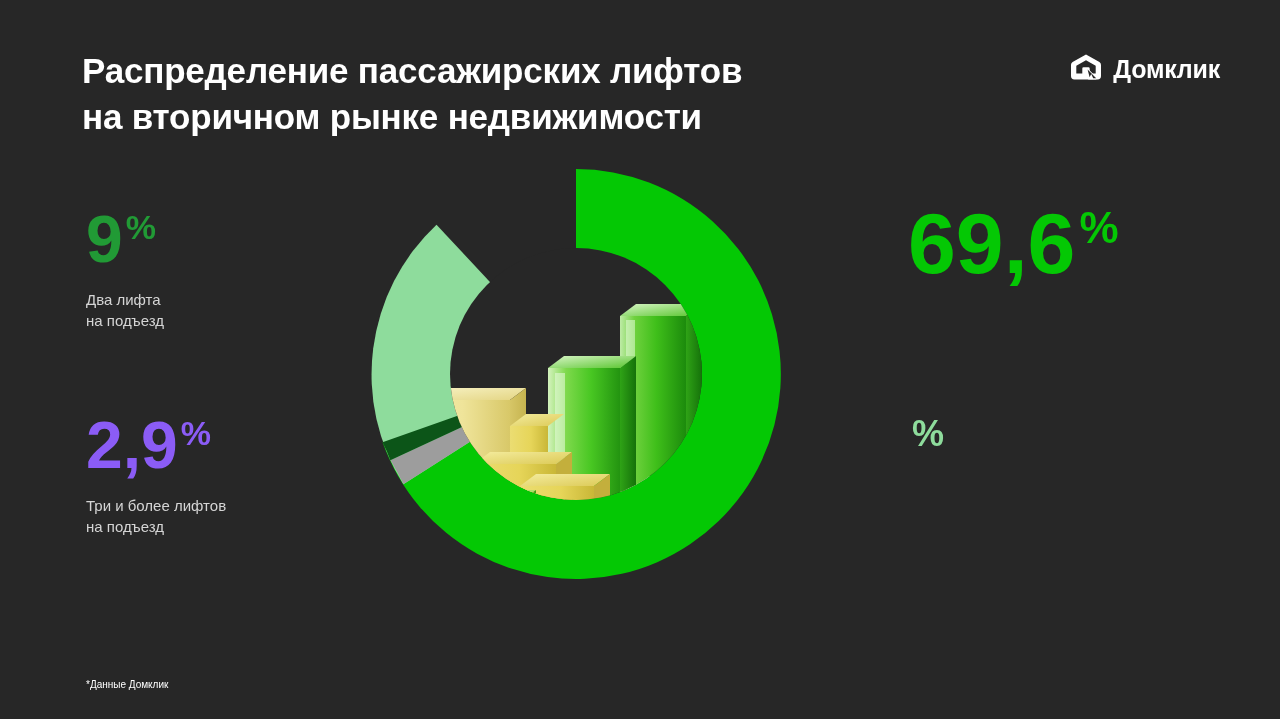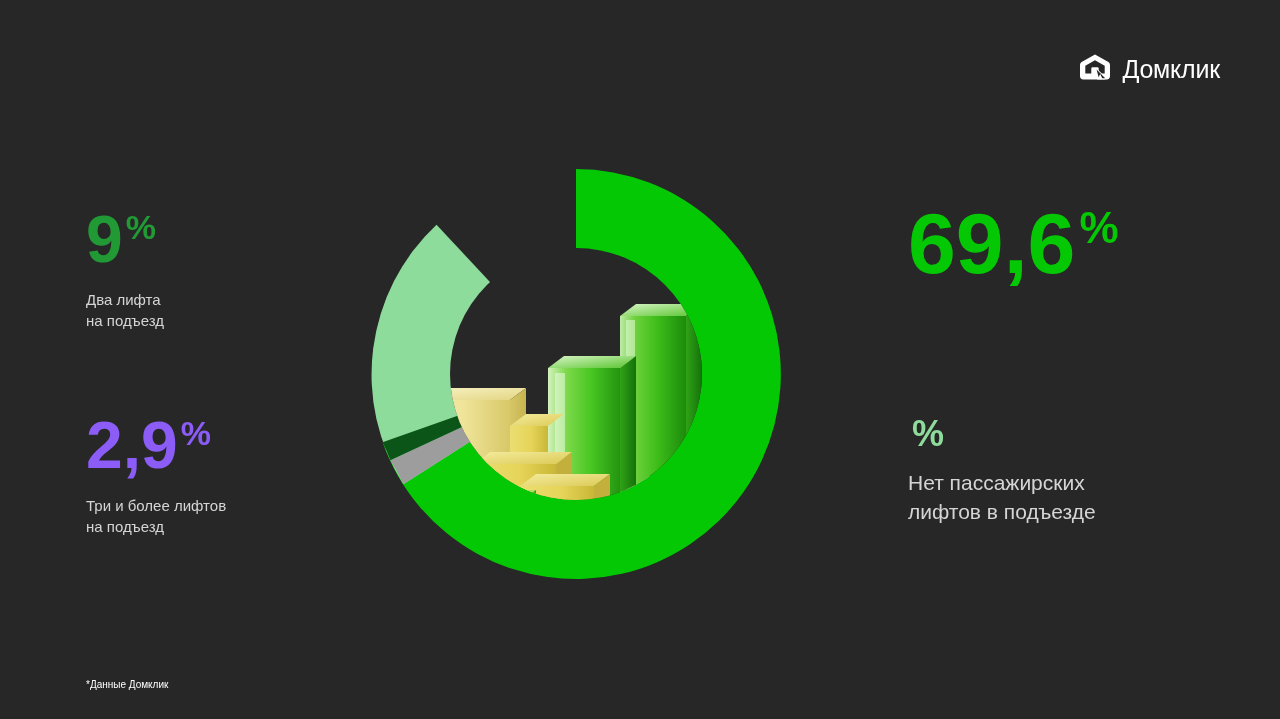--- a/index.html
+++ b/index.html
@@ -40,21 +40,21 @@
     align-items: center;
     gap: 10px;
   }
   .logo-mark {
     width: 34px;
     height: 34px;
     display: block;
   }
   .logo-text {
     font-size: 25px;
-    font-weight: normal;
+    font-weight: bold;
     color: #FFFFFF;
     letter-spacing: -0.2px;
   }
 
   
   .stat {
     position: absolute;
   }
   .stat-value {
     font-weight: bold;
@@ -115,20 +115,22 @@
     top: 679px;
     font-size: 10px;
     color: #ffffff;
   }
 </style>
 </head>
 <body>
 
 <div class="page">
 
+  <div class="title">Распределение пассажирских лифтов
+на вторичном рынке недвижимости</div>
 
   <div class="logo">
     <span class="logo-mark">
       <svg viewBox="0 0 34 34" width="34" height="34" aria-hidden="true">
         <path d="M17 2.4 L30.4 10.1 a3.2 3.2 0 0 1 1.6 2.8 V24 a3.4 3.4 0 0 1 -3.4 3.4 H5.4 A3.4 3.4 0 0 1 2 24 V12.9 a3.2 3.2 0 0 1 1.6 -2.8 Z
                  M17 8.2 L7.3 13.8 V21.6 h6.0 v-5.1 a1.3 1.3 0 0 1 1.3 -1.3 h4.8 a1.3 1.3 0 0 1 1.3 1.3 v5.1 h6.0 V13.8 Z" fill="#FFFFFF" fill-rule="evenodd"></path>
         <path d="M19.2 17.0 L28.8 26.6 a3.3 3.3 0 0 1 -2.2 0.8 H19.2 Z" fill="#FFFFFF"></path>
         <path d="M18.6 17.6 L27.2 26.2 h-3.0 l-2.0 -4.2 -1.6 3.2 Z" fill="#272727"></path>
       </svg>
     </span>
@@ -157,22 +159,20 @@
     <div class="stat-value c-bright">
       <span>69,6</span>
       <span class="stat-pct">%</span>
     </div>
   </div>
 
   <div class="stat stat-right" id="stat-no-lifts">
     <div class="stat-value c-pale">
       <span class="stat-pct">%</span>
     </div>
-    <div class="stat-label">Нет пассажирских
-лифтов в подъезде</div>
   </div>
 
   <div class="donut-wrap">
     <svg class="donut-svg" viewBox="0 0 412 412">
       <defs>
         <clipPath id="hole-clip">
           <circle cx="206" cy="206" r="126"></circle>
         </clipPath>
 
         <linearGradient id="g-yellow-front" x1="0" y1="0" x2="1" y2="0">

